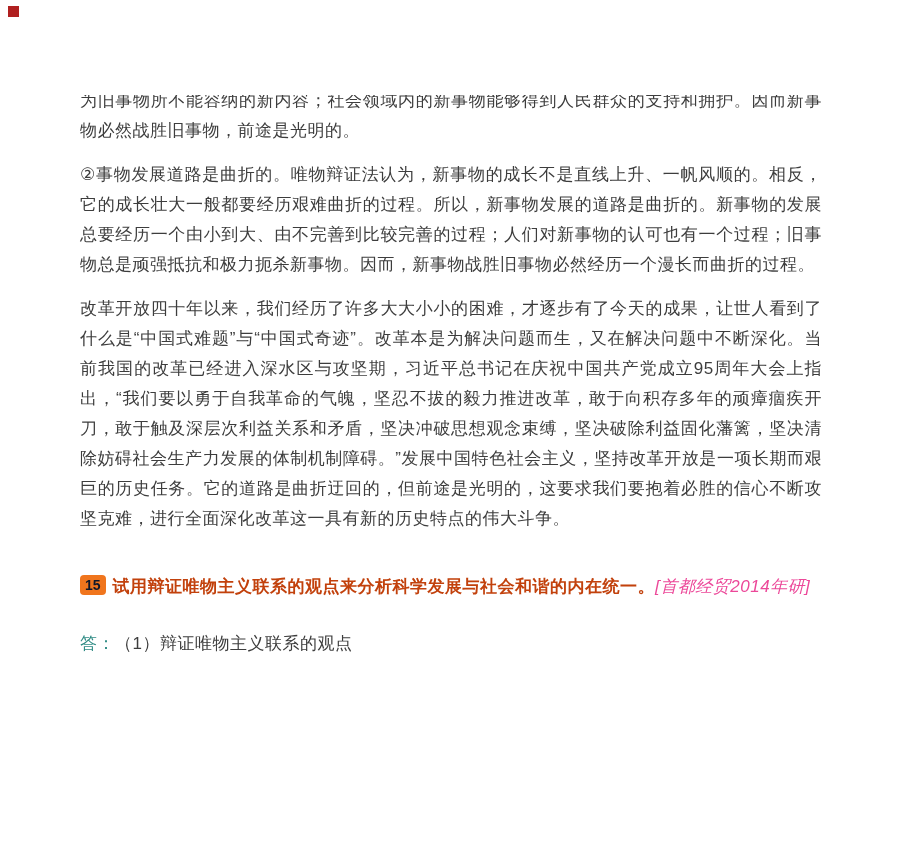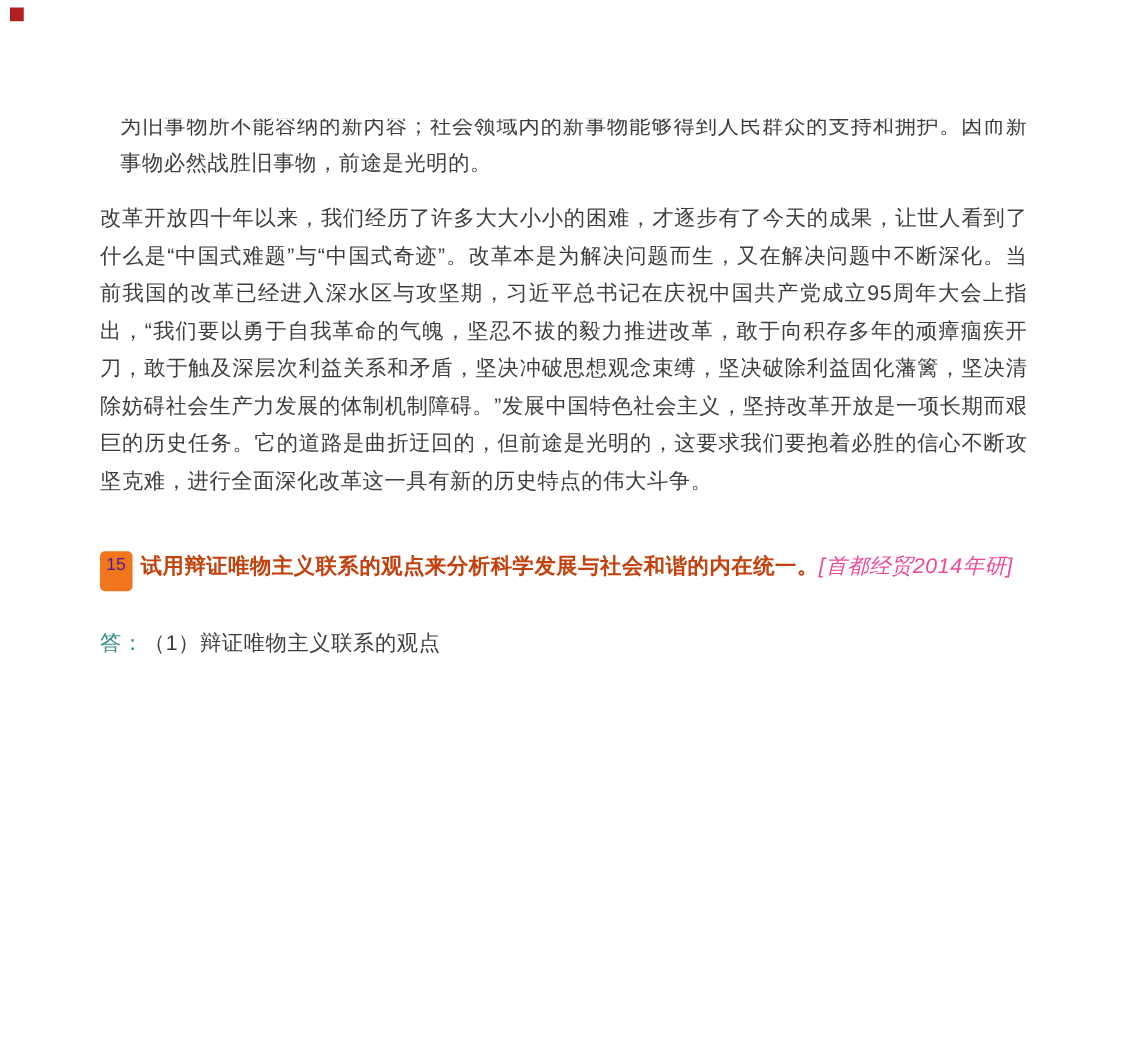--- a/index.html
+++ b/index.html
@@ -32,37 +32,36 @@
     color: #3d3d3d;
     text-align: justify;
     letter-spacing: 0.5px;
   }
   .para {
     margin: 14px 0 0 0;
   }
   .para.first {
     margin-top: 0;
     overflow: hidden;
-    margin-left: 16px;
   }
   .para.first .clip-inner {
     display: block;
     margin-top: -9px;
   }
   .question-block {
     margin-top: 38px;
   }
   .q-badge {
     display: inline-block;
     background: #f0751d;
-    color: #4c1d95;
+    color: #0f172a;
     font-size: 14px;
-    font-weight: normal;
+    font-weight: bold;
     line-height: 20px;
-    height: 32px;
+    height: 20px;
     padding: 0 5px;
     border-radius: 4px;
     margin-right: 7px;
     vertical-align: 2px;
     letter-spacing: 0;
   }
   .q-text {
     font-weight: bold;
     color: #c2410c;
   }
@@ -84,20 +83,21 @@
 <body>
 
 <div class="page-marker"></div>
 
 <div class="content">
 
   <p class="para first">
     <span class="clip-inner">为旧事物所不能容纳的新内容；社会领域内的新事物能够得到人民群众的支持和拥护。因而新事物必然战胜旧事物，前途是光明的。</span>
   </p>
 
+  <p class="para">②事物发展道路是曲折的。唯物辩证法认为，新事物的成长不是直线上升、一帆风顺的。相反，它的成长壮大一般都要经历艰难曲折的过程。所以，新事物发展的道路是曲折的。新事物的发展总要经历一个由小到大、由不完善到比较完善的过程；人们对新事物的认可也有一个过程；旧事物总是顽强抵抗和极力扼杀新事物。因而，新事物战胜旧事物必然经历一个漫长而曲折的过程。</p>
 
 
 
   <p class="para">改革开放四十年以来，我们经历了许多大大小小的困难，才逐步有了今天的成果，让世人看到了什么是“中国式难题”与“中国式奇迹”。改革本是为解决问题而生，又在解决问题中不断深化。当前我国的改革已经进入深水区与攻坚期，习近平总书记在庆祝中国共产党成立95周年大会上指出，“我们要以勇于自我革命的气魄，坚忍不拔的毅力推进改革，敢于向积存多年的顽瘴痼疾开刀，敢于触及深层次利益关系和矛盾，坚决冲破思想观念束缚，坚决破除利益固化藩篱，坚决清除妨碍社会生产力发展的体制机制障碍。”发展中国特色社会主义，坚持改革开放是一项长期而艰巨的历史任务。它的道路是曲折迂回的，但前途是光明的，这要求我们要抱着必胜的信心不断攻坚克难，进行全面深化改革这一具有新的历史特点的伟大斗争。</p>
 
   <div class="para question-block">
     <span class="q-badge">15</span><span class="q-text">试用辩证唯物主义联系的观点来分析科学发展与社会和谐的内在统一。</span><span class="q-source">[首都经贸2014年研]</span>
   </div>
 
   <div class="answer-line">

